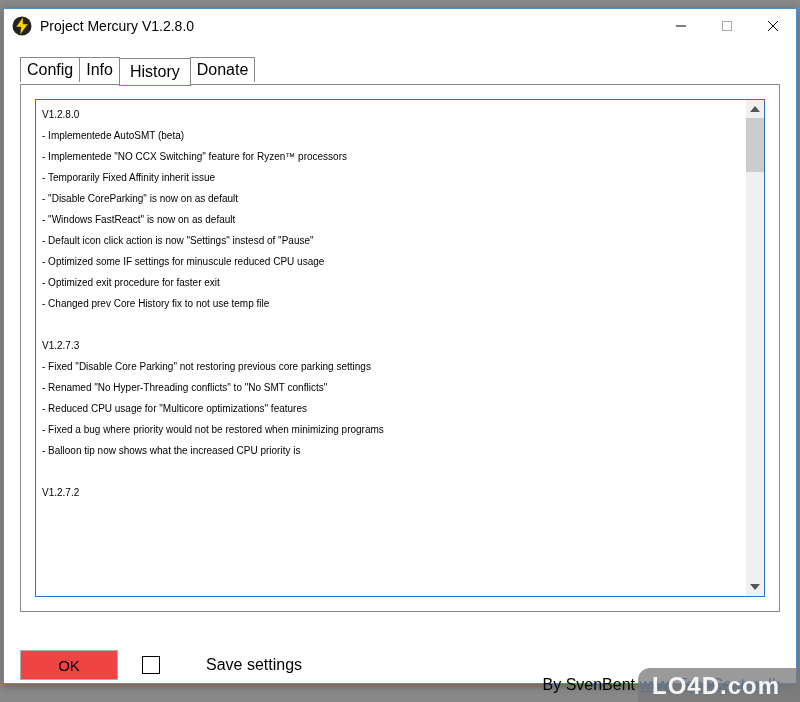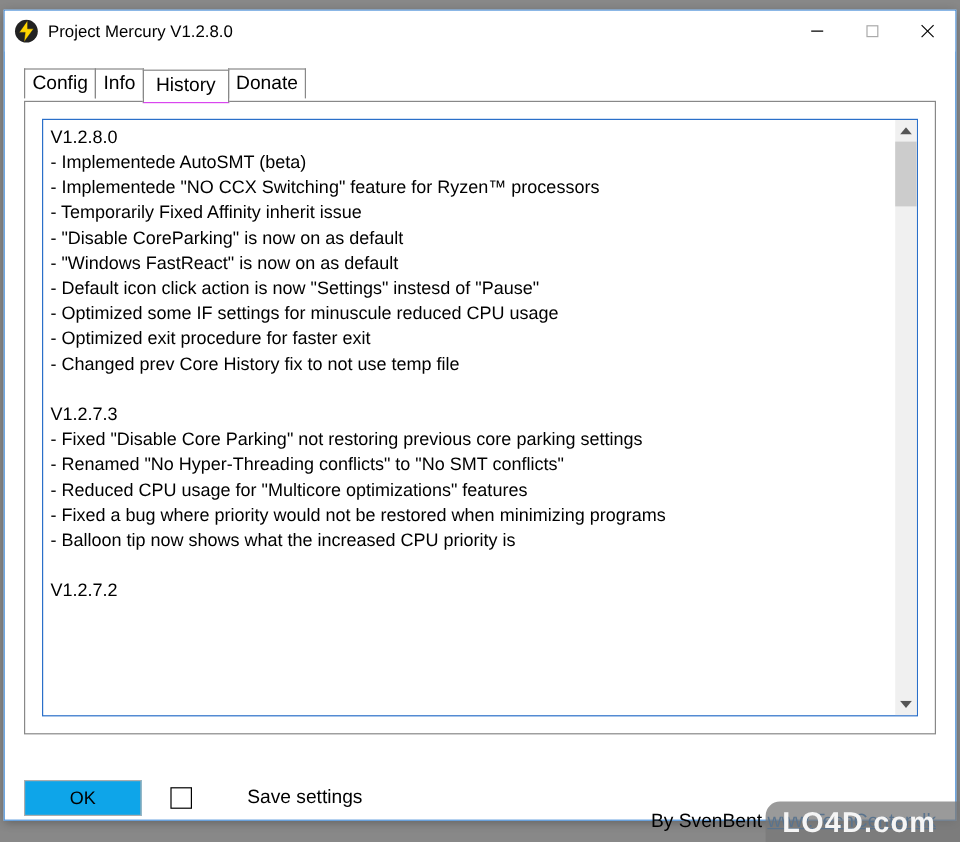--- a/index.html
+++ b/index.html
@@ -88,21 +88,21 @@
       margin-top: -1px;
     }
     .history-box {
       border: 1px solid #2a6fc9;
       height: 498px;
       position: relative;
       overflow: hidden;
     }
     .history-content {
       padding: 4px 6px;
-      font-size: 15px;
+      font-size: 10px;
       line-height: 21px;
       color: #000;
       width: calc(100% - 20px);
       height: 100%;
       overflow: hidden;
     }
     .scrollbar {
       position: absolute;
       right: 0;
       top: 0;
@@ -134,21 +134,21 @@
       background: #ccc;
     }
     .bottom-bar {
       display: flex;
       align-items: center;
       padding: 12px 16px 12px 16px;
     }
     .ok-btn {
       width: 98px;
       height: 30px;
-      background: #0ea5e9;
+      background: #ef4444;
       border: 1px solid #adadad;
       font-size: 15px;
       color: #000;
       cursor: default;
       display: flex;
       align-items: center;
       justify-content: center;
     }
     .checkbox-wrap {
       display: flex;

